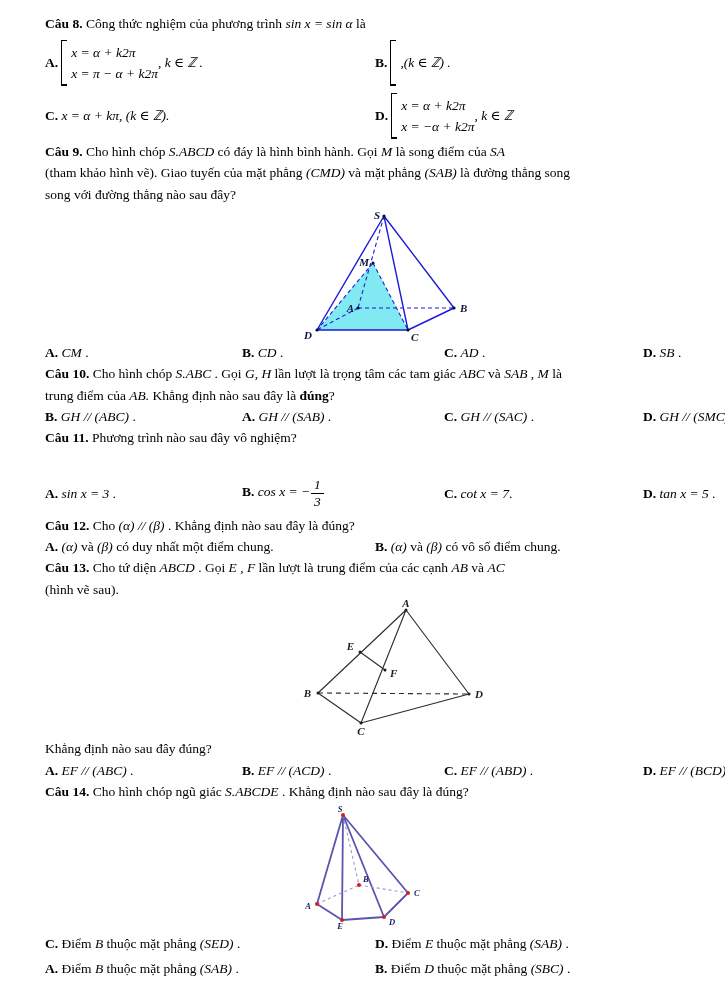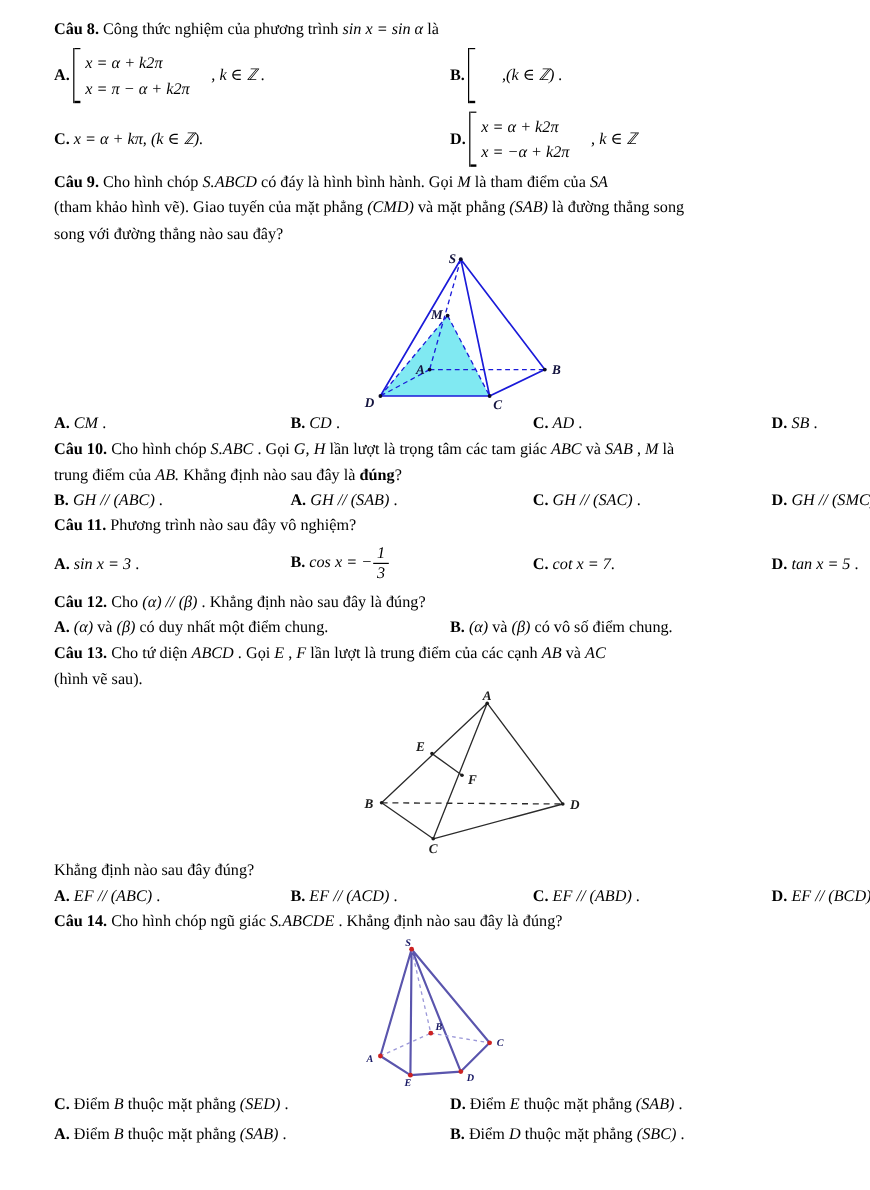--- a/index.html
+++ b/index.html
@@ -23,27 +23,27 @@
   .row2{display:grid;grid-template-columns:330px auto;align-items:center;line-height:21px;}
   .opt{white-space:nowrap;}
   
   .cases-opt{display:flex;align-items:center;}
   .cases-opt .olabel{font-weight:bold;margin-right:3px;}
   .bracket{display:inline-block;width:5px;height:46px;border-left:1.6px solid #000;position:relative;margin-right:4px;}
   .bracket::before,.bracket::after{content:"";position:absolute;left:0;width:5px;height:1.6px;background:#000;}
   .bracket::before{top:0;}
   .bracket::after{bottom:0;}
   .stack{display:inline-flex;flex-direction:column;line-height:21px;}
-  .suffix{margin-left:18px;text-align:right;}
+  .suffix{margin-left:0;text-align:right;}
   .row-ab{min-height:56px;}
   .row-cd{min-height:50px;}
   
   .frac{display:inline-flex;flex-direction:column;text-align:center;vertical-align:middle;line-height:1.15;margin-left:1px;font-style:italic;}
   .frac .den{border-top:1.2px solid #000;padding:0 3px;}
-  .qrow{min-height:42px;}
+  .qrow{min-height:42px;margin-top:24px;}
   
   .fig{display:block;}
   .fig text{font-family:"Liberation Serif","DejaVu Serif",serif;font-style:italic;font-weight:bold;}
   .fig9 {margin:2px 0 0 245px;}
   .fig9 text{font-size:11px;fill:#14143f;}
   .fig13{margin:0 0 0 235px;}
   .fig13 text{font-size:11px;fill:#1c1c1c;font-weight:600;}
   .fig14{margin:1px 0 0 233px;}
   .fig14 text{font-size:8.5px;}
   .q14row{min-height:25px;}
@@ -76,21 +76,21 @@
       <span class="olabel">D.</span>
       <span class="bracket"></span>
       <span class="stack">
         <span class="mi">x = α + k2π</span>
         <span class="mi">x = −α + k2π</span>
       </span>
       <span class="mi suffix">, k ∈ ℤ</span>
     </div>
   </div>
 
-  <div class="line"><span class="bseg">Câu 9.</span><span> Cho hình chóp </span><span class="mi">S.ABCD</span><span> có đáy là hình bình hành. Gọi </span><span class="mi">M</span><span> là tham điểm của </span><span class="mi">SA</span></div>
+  <div class="line"><span class="bseg">Câu 9.</span><span> Cho hình chóp </span><span class="mi">S.ABCD</span><span> có đáy là hình bình hành. Gọi </span><span class="mi">M</span><span> là song điểm của </span><span class="mi">SA</span></div>
   <div class="line"><span>(tham khảo hình vẽ). Giao tuyến của mặt phẳng </span><span class="mi">(CMD)</span><span> và mặt phẳng </span><span class="mi">(SAB)</span><span> là đường thẳng song</span></div>
   <div class="line"><span>song với đường thẳng nào sau đây?</span></div>
 
   <svg class="fig fig9" width="220" height="135" viewBox="0 0 220 135">
     <polygon points="83,56 27,123 118,123" fill="#80e9f2"></polygon>
     <g fill="none" stroke-width="1.4" stroke="#1b1bd9">
       <path d="M94,9 L27,123 M94,9 L118,123 M94,9 L164,101 M27,123 L118,123 M118,123 L164,101"></path>
     </g>
     <g fill="none" stroke-width="1.1" stroke-dasharray="4 3" stroke="#1b1bd9">
       <path d="M94,9 L68,101 M68,101 L164,101 M68,101 L27,123 M83,56 L27,123 M83,56 L118,123"></path>

